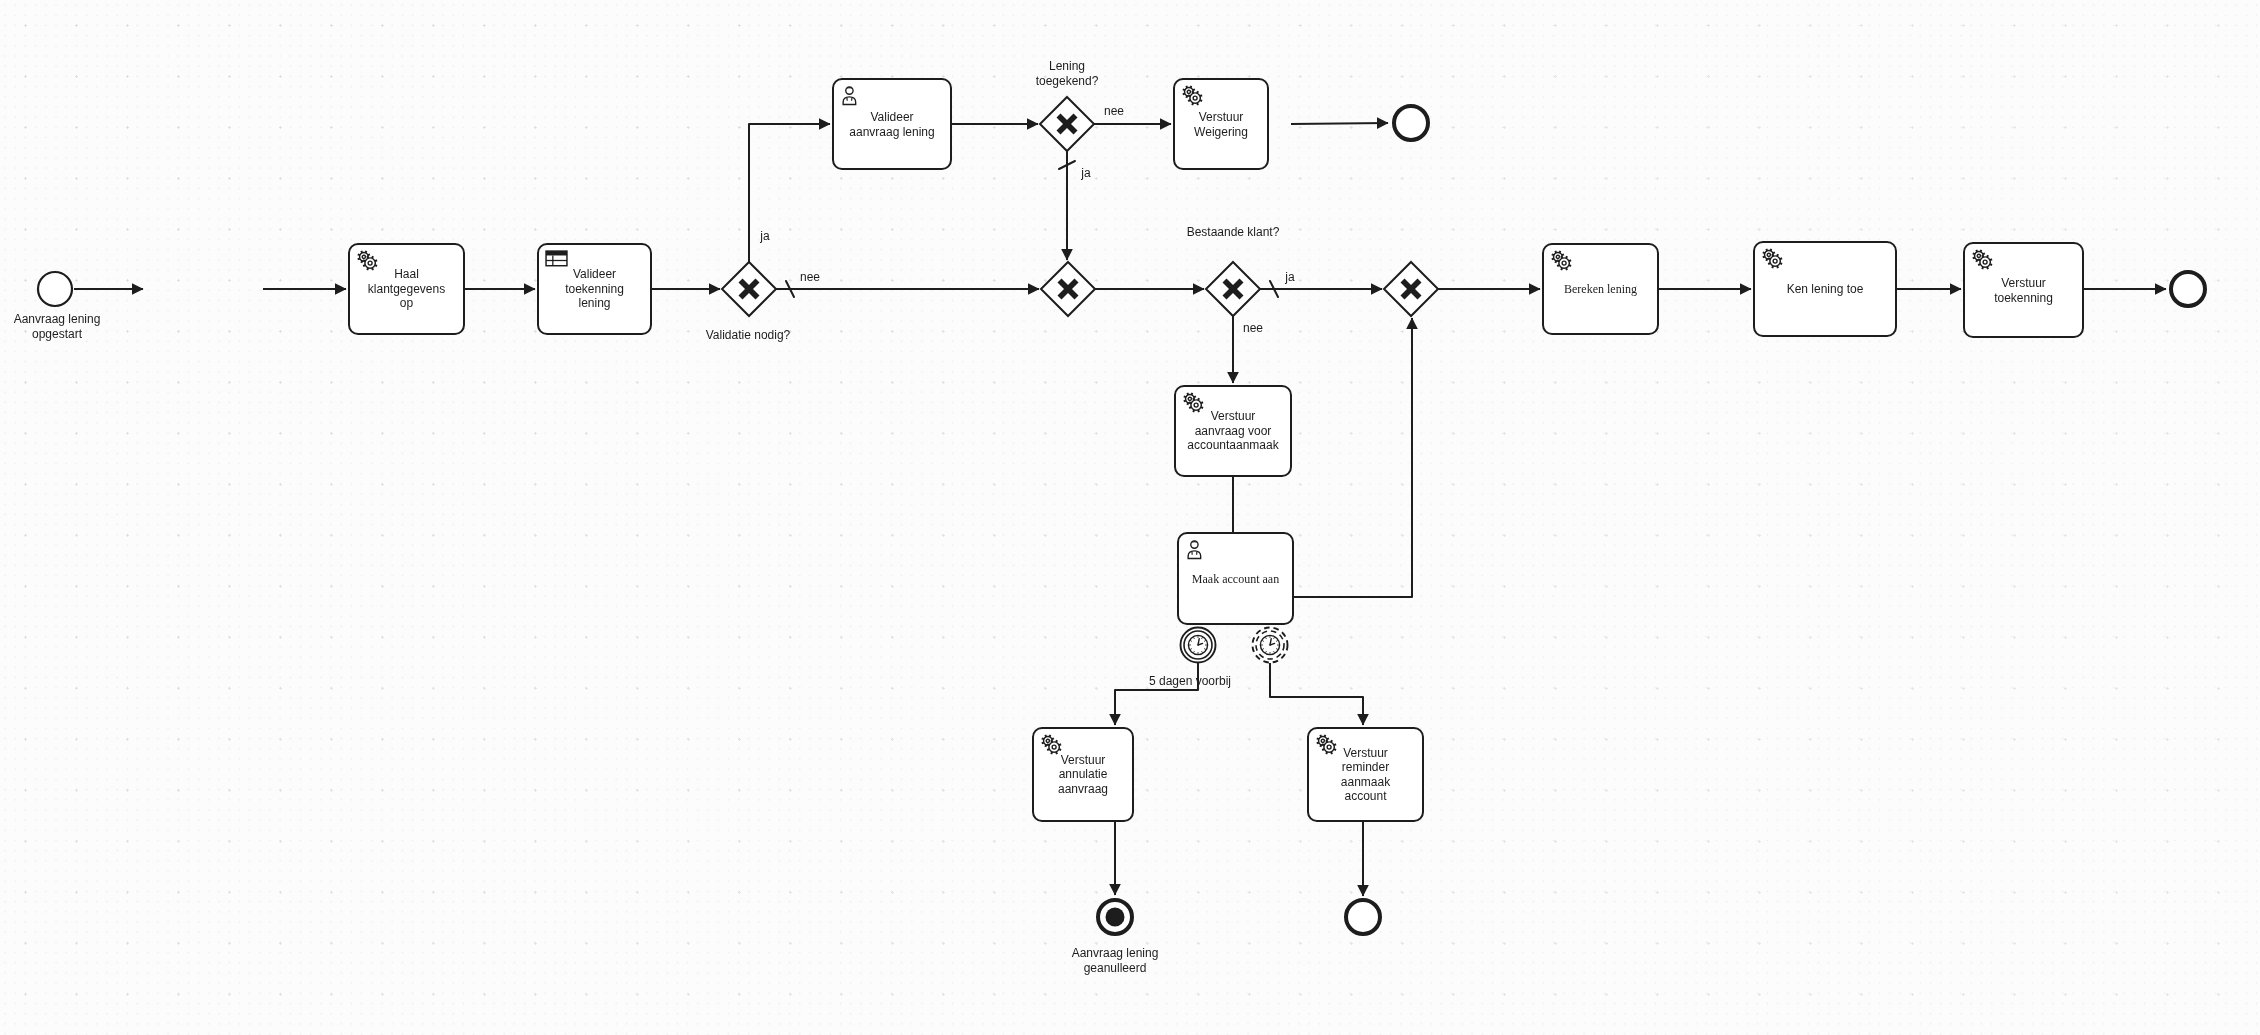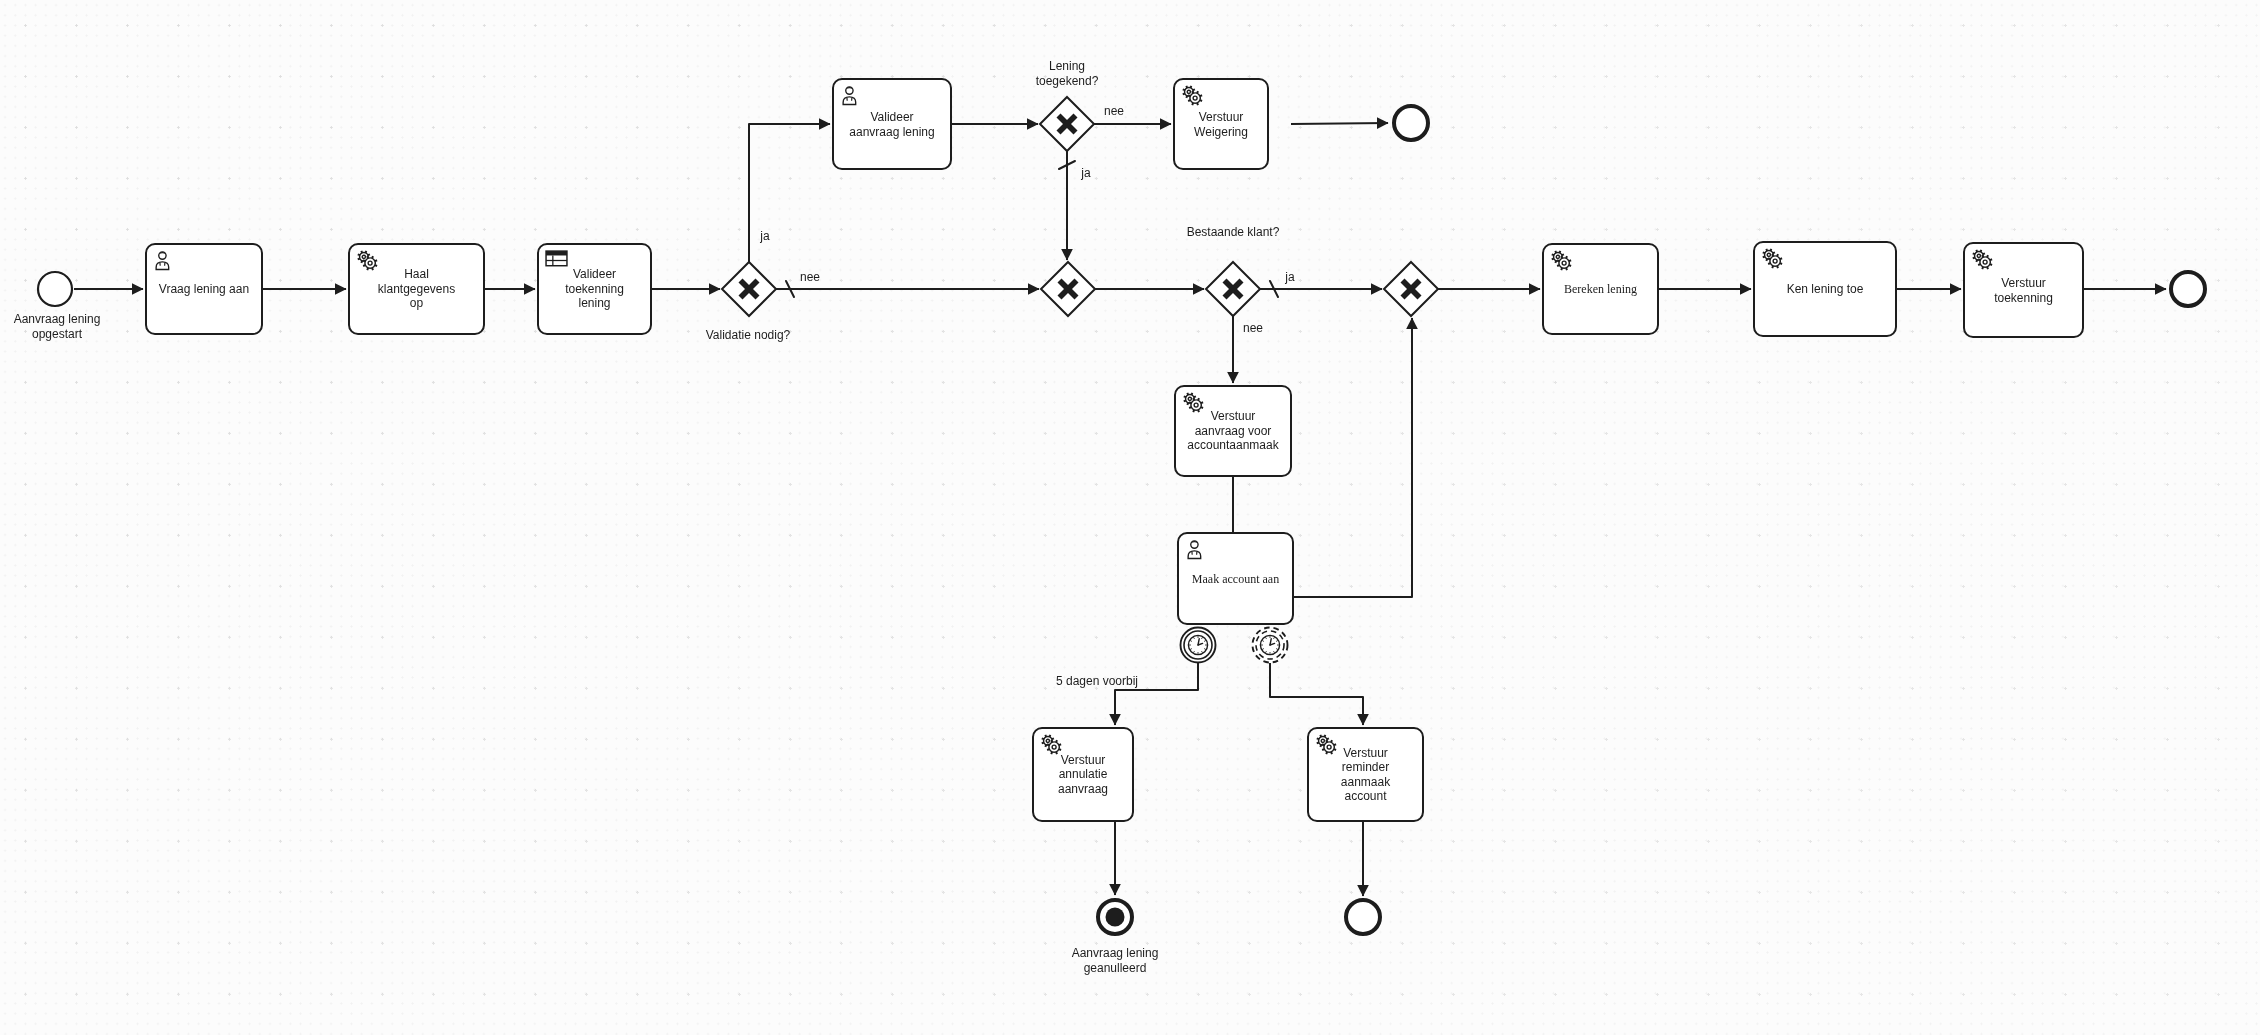--- a/index.html
+++ b/index.html
@@ -135,31 +135,21 @@
     <div class="diagram-label" style="left: 810px; top: 277px;">nee</div>
     <div class="diagram-label" style="left: 1114px; top: 111px;">nee</div>
     <div class="diagram-label" style="left: 1086px; top: 173px;">ja</div>
     <div class="diagram-label" style="left: 1290px; top: 277px;">ja</div>
     <div class="diagram-label" style="left: 1253px; top: 328px;">nee</div>
     <div class="shape" style="left: 34px; top: 268px;"><svg width="42" height="42" viewBox="0 0 42 42">
         <circle cx="21" cy="21" r="17" fill="#ffffff" stroke="#1d1d1d" stroke-width="2.2"></circle>
       </svg></div>
     <div class="diagram-label" style="left: 57px; top: 327px;">Aanvraag lening
 opgestart</div>
-    <div class="task" style="left: 145px; top: 243px; width: 118px; height: 92px;">
-      <span class="task-icon"><svg width="23" height="21" viewBox="0 0 22 20">
-          <path d="M3,18.6 v-2.2 c0,-3.5 2.7,-5.1 6,-5.1 s6,1.6 6,5.1 v2.2 z" fill="#ffffff" stroke="#1d1d1d" stroke-width="1.3"></path>
-          <line x1="6.6" y1="11.8" x2="6.9" y2="15" stroke="#1d1d1d" stroke-width="1.1"></line>
-          <line x1="11.4" y1="11.8" x2="11.1" y2="15" stroke="#1d1d1d" stroke-width="1.1"></line>
-          <circle cx="9" cy="5.3" r="3.5" fill="#ffffff" stroke="#1d1d1d" stroke-width="1.3"></circle>
-          <path d="M5.7,4.1 a3.5,3.5 0 0 1 6.6,0 a6,6 0 0 0 -6.6,0 z" fill="#1d1d1d"></path>
-        </svg></span>
-      <div class="task-label">Vraag lening aan</div>
-    </div>
-    <div class="task" style="left: 348px; top: 243px; width: 137px; height: 92px;">
+    <div class="task" style="left: 348px; top: 243px; width: 117px; height: 92px;">
       <span class="task-icon"><svg width="23" height="21" viewBox="0 0 22 20">
           <g>
             <circle cx="7.5" cy="6.5" r="4.1" fill="#ffffff" stroke="#1d1d1d" stroke-width="1.4"></circle>
             <line x1="11.287906083296274" y1="8.069002072696868" x2="13.320441054821107" y2="8.910905623900065" stroke="#1d1d1d" stroke-width="1.9"></line>
             <line x1="9.069002072696868" y1="10.287906083296274" x2="9.910905623900065" y2="12.320441054821107" stroke="#1d1d1d" stroke-width="1.9"></line>
             <line x1="5.930997927303133" y1="10.287906083296274" x2="5.0890943760999345" y2="12.320441054821107" stroke="#1d1d1d" stroke-width="1.9"></line>
             <line x1="3.712093916703725" y1="8.069002072696868" x2="1.6795589451788935" y2="8.910905623900067" stroke="#1d1d1d" stroke-width="1.9"></line>
             <line x1="3.712093916703724" y1="4.930997927303134" x2="1.6795589451788926" y2="4.089094376099938" stroke="#1d1d1d" stroke-width="1.9"></line>
             <line x1="5.9309979273031335" y1="2.7120939167037244" x2="5.089094376099936" y2="0.6795589451788926" stroke="#1d1d1d" stroke-width="1.9"></line>
             <line x1="9.069002072696868" y1="2.7120939167037252" x2="9.910905623900067" y2="0.6795589451788944" stroke="#1d1d1d" stroke-width="1.9"></line>
@@ -322,21 +312,21 @@
         <line x1="15.76461709275204" y1="25.6" x2="14.378976446696939" y2="26.4" stroke="#1d1d1d" stroke-width="1"></line>
         <line x1="14.8" y1="22" x2="13.2" y2="22" stroke="#1d1d1d" stroke-width="1"></line>
         <line x1="15.764617092752042" y1="18.4" x2="14.378976446696939" y2="17.599999999999998" stroke="#1d1d1d" stroke-width="1"></line>
         <line x1="18.4" y1="15.764617092752044" x2="17.599999999999994" y2="14.378976446696942" stroke="#1d1d1d" stroke-width="1"></line>
         <line x1="22" y1="14.8" x2="22" y2="13.2" stroke="#1d1d1d" stroke-width="1"></line>
         <line x1="25.6" y1="15.764617092752042" x2="26.400000000000002" y2="14.378976446696939" stroke="#1d1d1d" stroke-width="1"></line>
         <line x1="28.235382907247956" y1="18.4" x2="29.621023553303058" y2="17.599999999999994" stroke="#1d1d1d" stroke-width="1"></line>
         <path d="M22,22 L26.6,20.4" fill="none" stroke="#1d1d1d" stroke-width="1.4" stroke-linecap="round"></path>
         <path d="M22,22 L23.2,15.8" fill="none" stroke="#1d1d1d" stroke-width="1.4" stroke-linecap="round"></path>
       </svg></div>
-    <div class="diagram-label" style="left: 1097px; top: 681px;">5 dagen voorbij</div>
+    <div class="diagram-label" style="left: 1190px; top: 681px;">5 dagen voorbij</div>
     <div class="shape" style="left: 1248px; top: 623px;"><svg width="44" height="44" viewBox="0 0 44 44">
         <circle cx="22" cy="22" r="17.5" fill="#ffffff" stroke="#1d1d1d" stroke-width="1.9" stroke-dasharray="5.5,4"></circle>
         <circle cx="22" cy="22" r="14" fill="#ffffff" stroke="#1d1d1d" stroke-width="1.6" stroke-dasharray="5.5,4"></circle>
         <circle cx="22" cy="22" r="9.6" fill="none" stroke="#1d1d1d" stroke-width="1.4"></circle>
         <line x1="29.2" y1="22" x2="30.8" y2="22" stroke="#1d1d1d" stroke-width="1"></line>
         <line x1="28.23538290724796" y1="25.6" x2="29.62102355330306" y2="26.4" stroke="#1d1d1d" stroke-width="1"></line>
         <line x1="25.6" y1="28.23538290724796" x2="26.400000000000002" y2="29.62102355330306" stroke="#1d1d1d" stroke-width="1"></line>
         <line x1="22" y1="29.2" x2="22" y2="30.8" stroke="#1d1d1d" stroke-width="1"></line>
         <line x1="18.400000000000002" y1="28.23538290724796" x2="17.6" y2="29.62102355330306" stroke="#1d1d1d" stroke-width="1"></line>
         <line x1="15.76461709275204" y1="25.6" x2="14.378976446696939" y2="26.4" stroke="#1d1d1d" stroke-width="1"></line>

